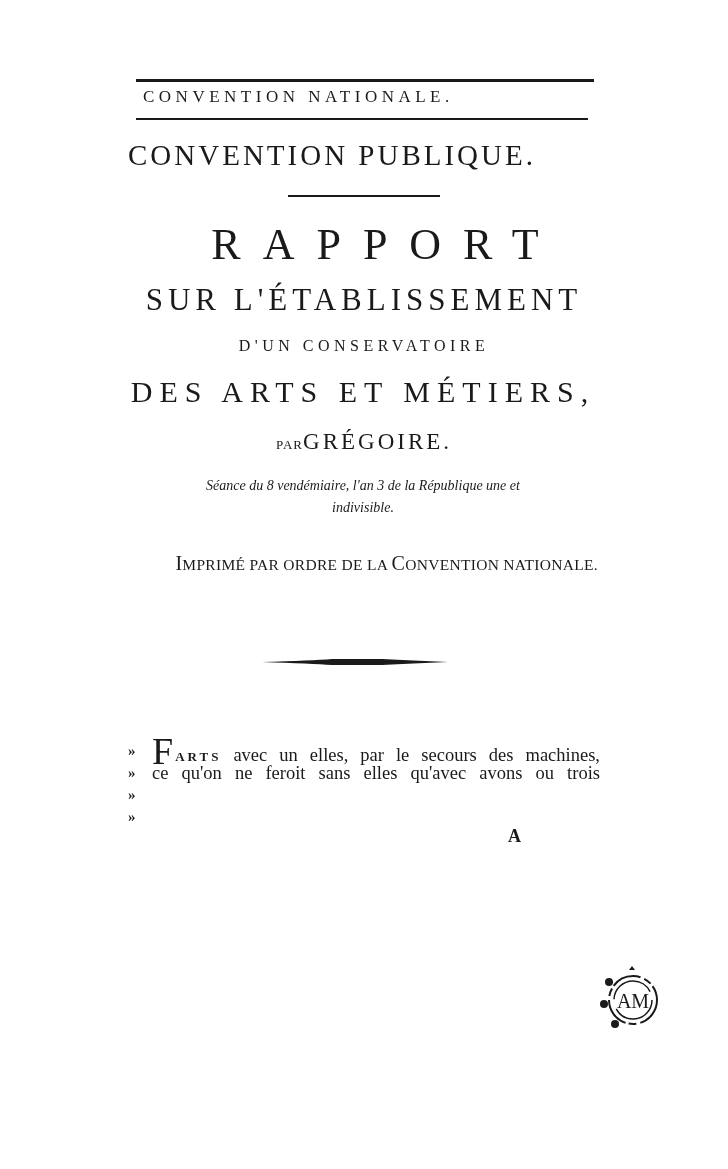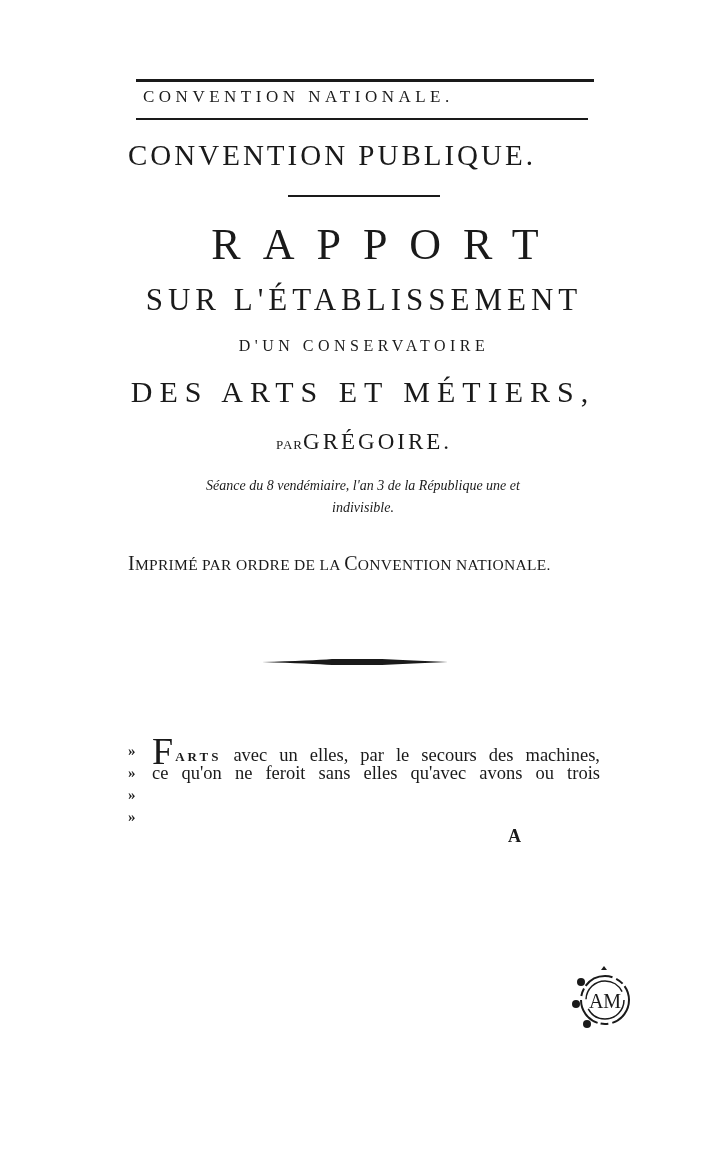--- a/index.html
+++ b/index.html
@@ -10,30 +10,30 @@
   .rule { position:absolute; background:#1a1a1a; }
   .hdr { top:87px; left:143px; width:445px; font-size:17px; letter-spacing:4.5px; white-space:nowrap; }
   .title1 { top:139px; left:128px; width:490px; font-size:29px; letter-spacing:3px; white-space:nowrap; }
   .rapport { top:219px; font-size:44px; letter-spacing:22px; padding-left:22px; }
   .sur { top:282px; font-size:31px; letter-spacing:5px; }
   .dun { top:337px; font-size:16px; letter-spacing:4.5px; }
   .des { top:375px; left:128px; width:470px; font-size:30px; letter-spacing:7px; white-space:nowrap; }
   .par { top:429px; font-size:23px; letter-spacing:3px; }
   .par .sc { font-size:13px; letter-spacing:1px; }
   .seance { top:475px; left:128px; width:470px; font-size:14px; font-style:italic; text-align:center; line-height:22px; }
-  .imprime { top:552px; left:128px; width:470px; font-size:15.5px; letter-spacing:0.3px; white-space:nowrap; text-align:left; }
+  .imprime { top:552px; left:128px; width:470px; font-size:15.5px; letter-spacing:0.3px; white-space:nowrap; text-align:right; }
   .imprime .big { font-size:20px; }
   .ornament { top:657px; left:262px; width:186px; height:10px; }
   .quote { top:740px; left:128px; width:472px; font-size:18.5px; line-height:22px; }
   .qline { position:relative; white-space:nowrap; text-align:justify; text-align-last:justify; padding-left:24px; height:22px; }
   .qmark { position:absolute; left:0; top:0; font-size:15px; font-weight:bold; }
   .dropcap { font-size:38px; line-height:22px; vertical-align:-3px; margin-right:2px; }
   .smallcaps { font-size:13px; letter-spacing:3px; font-weight:bold; }
   .sig { top:826px; left:508px; font-size:18px; font-weight:bold; }
-  .stamp { top:960px; left:567px; width:75px; height:80px; }
+  .stamp { top:960px; left:595px; width:75px; height:80px; }
 </style>
 </head>
 <body>
 
 <div class="rule" style="top:79px;left:136px;width:458px;height:3px;"></div>
 <div class="abs hdr">CONVENTION NATIONALE.</div>
 <div class="rule" style="top:118px;left:136px;width:452px;height:2px;"></div>
 
 <div class="abs title1">CONVENTION PUBLIQUE.</div>
 <div class="rule" style="top:195px;left:288px;width:152px;height:2px;"></div>

